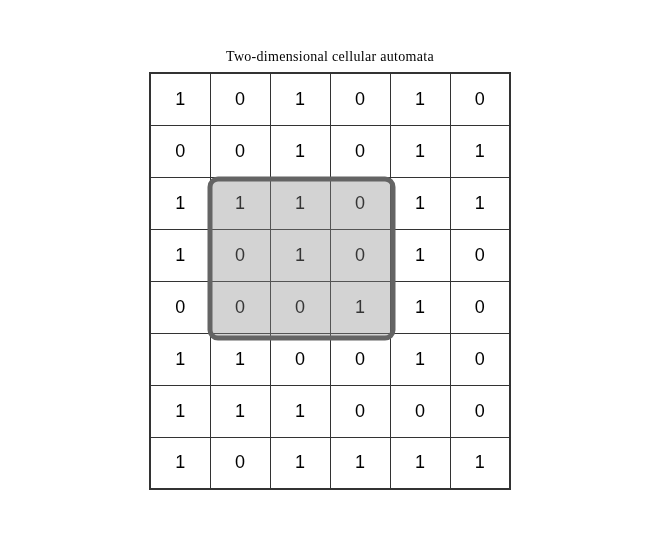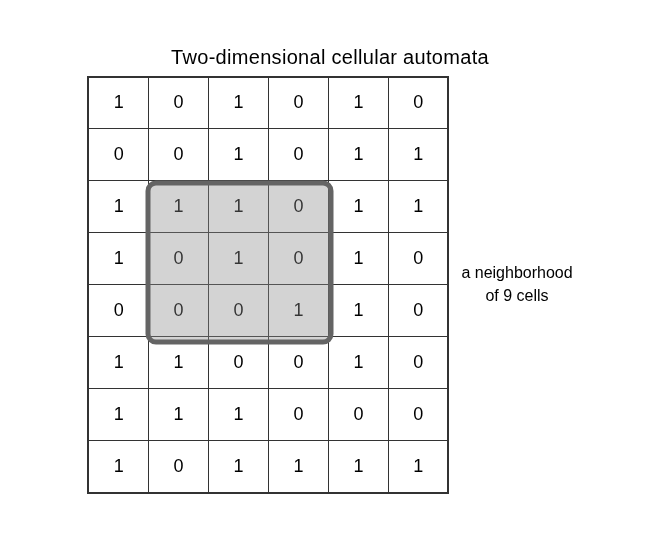--- a/index.html
+++ b/index.html
@@ -12,24 +12,24 @@
       align-items: center;
       justify-content: center;
     }
     .container {
       display: flex;
       flex-direction: column;
       align-items: center;
       position: relative;
     }
     .title {
-      font-size: 20px;
+      font-size: 14px;
       font-weight: normal;
       margin-bottom: 7px;
-      font-family: Liberation Sans, sans-serif;
+      font-family: Liberation Serif, serif;
       letter-spacing: 0.3px;
     }
     .grid-wrapper {
       display: flex;
       flex-direction: row;
       align-items: center;
       position: relative;
     }
     .grid {
       border: 2px solid #333;
@@ -131,18 +131,14 @@
               <td>1</td>
             </tr>
           </tbody>
       </table>
 
       <svg style="position:absolute; top:0; left:0; width:100%; height:100%; pointer-events:none; overflow:visible;">
 
         <rect x="61" y="107" width="183" height="159" rx="8" ry="8" fill="rgba(140,140,140,0.38)" stroke="rgb(100,100,100)" stroke-width="5"></rect>
       </svg>
     </div>
-    <div class="annotation">
-      <span>a neighborhood</span>
-      <span>of 9 cells</span>
-    </div>
   </div>
 </div>
 
 </body></html>

